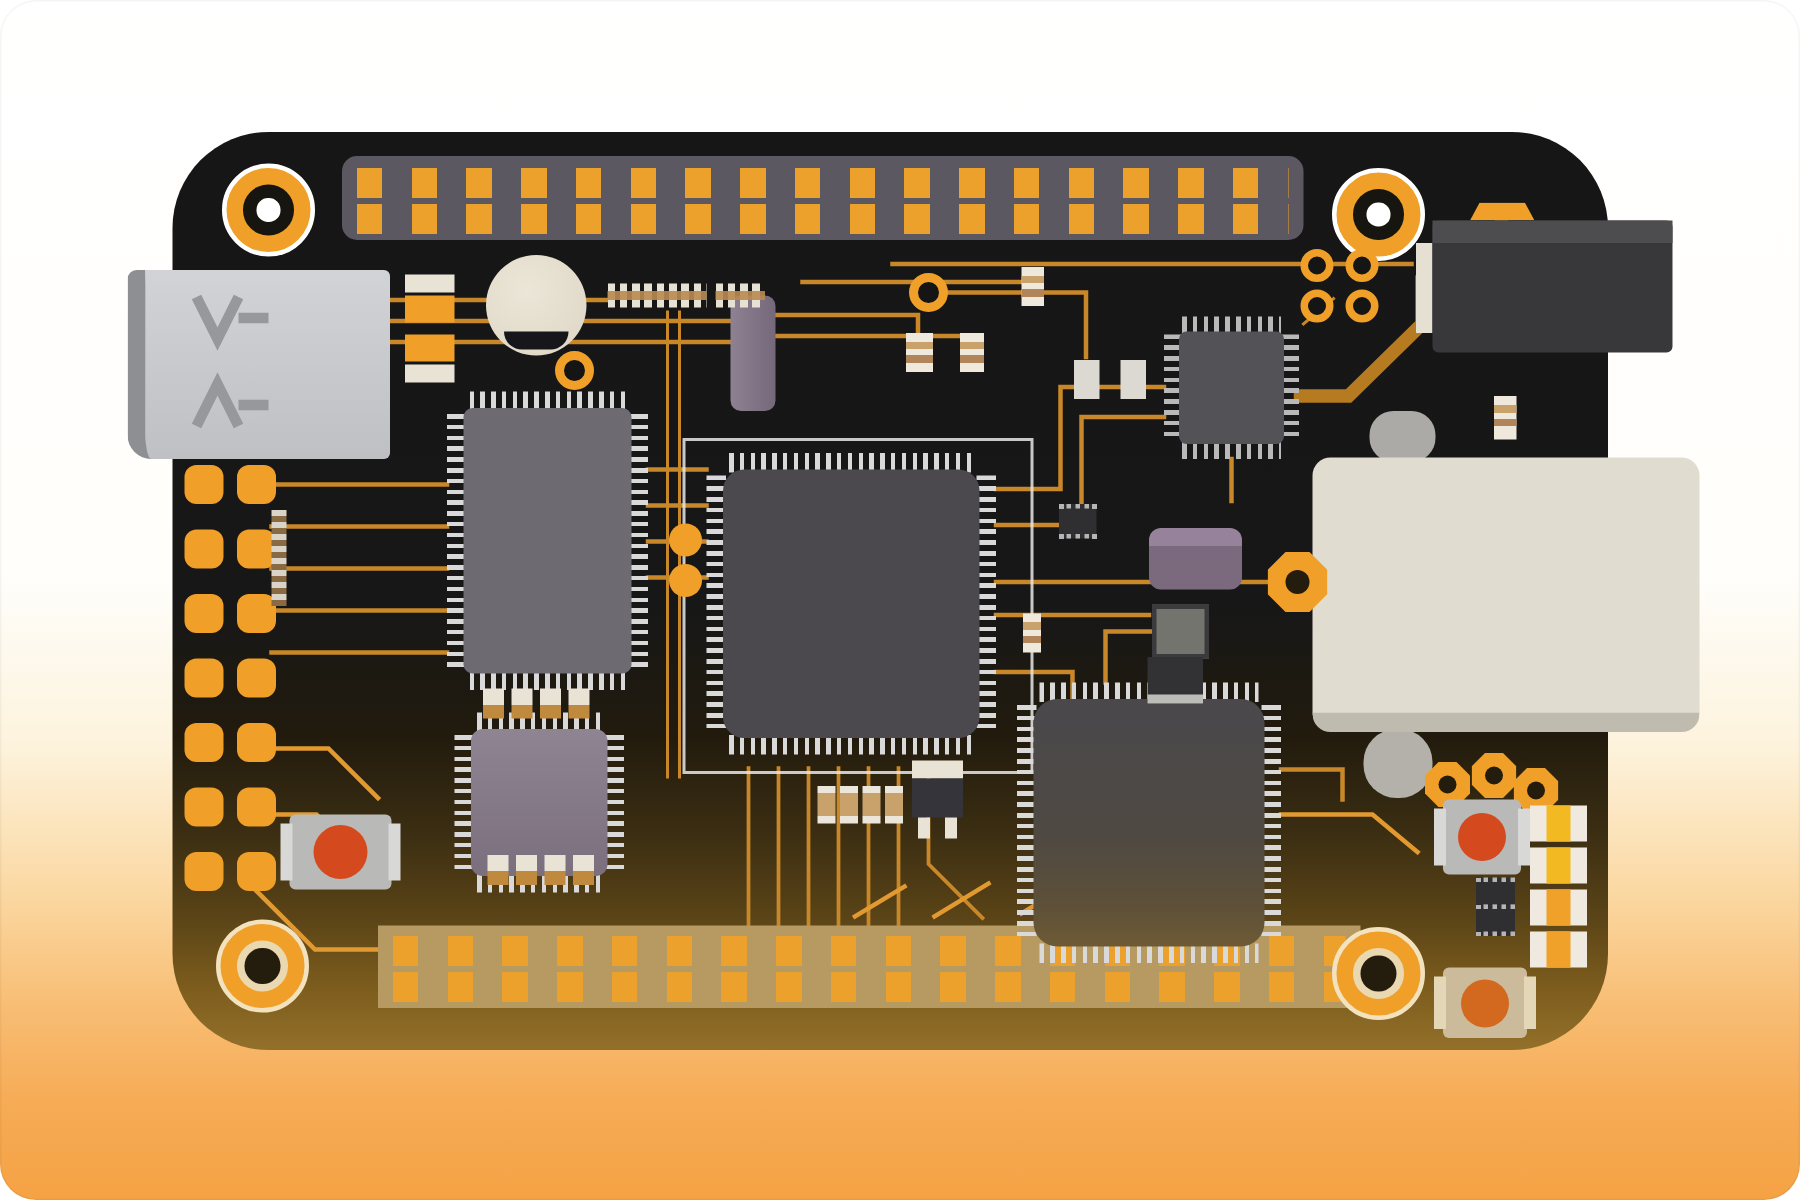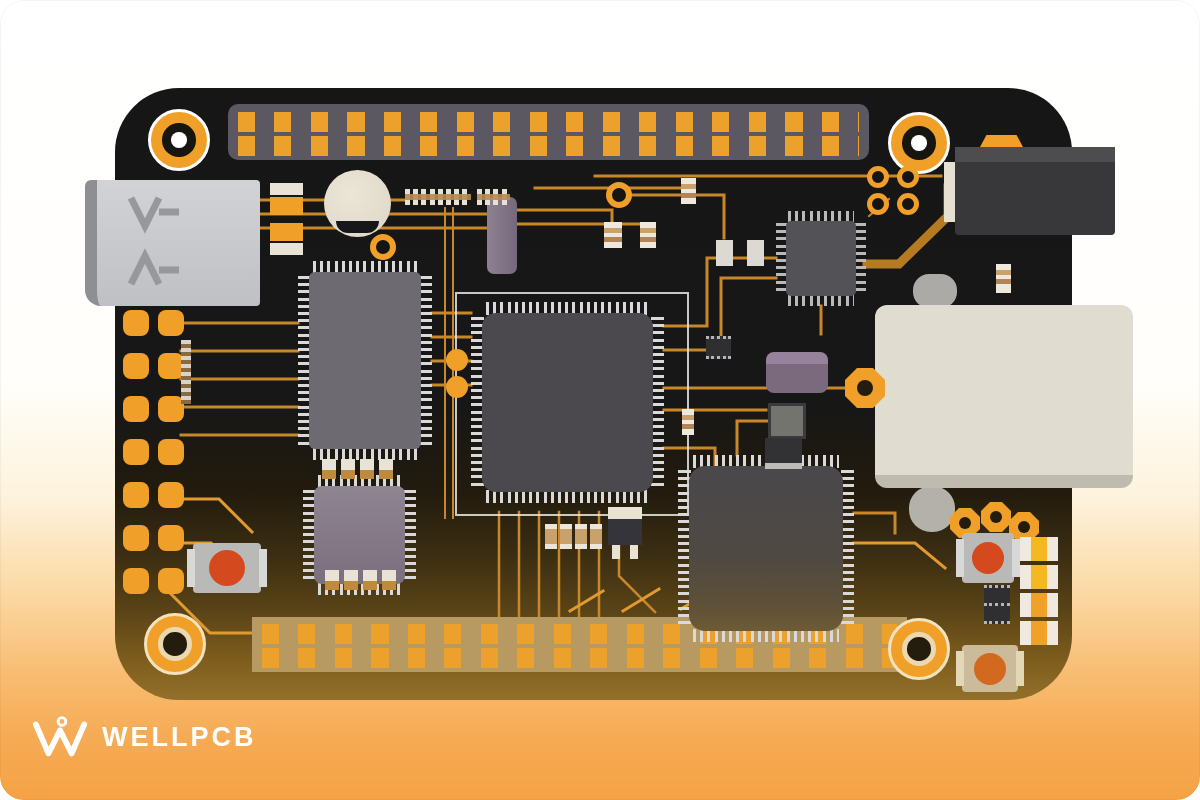--- a/index.html
+++ b/index.html
@@ -303,21 +303,14 @@
       </div>
     <div class="cmp ledbank" style="left:905px;top:449px;">
         <div class="led"></div>
         <div class="led"></div>
         <div class="led"></div>
         <div class="led"></div>
       </div>
 
   </div>
 
-  <div class="logo">
-    <svg width="58" height="46" viewBox="0 0 60 46">
-      <polyline points="4,10 17,40 29,16 41,40 54,10" fill="none" stroke="#ffffff" stroke-width="6" stroke-linecap="round" stroke-linejoin="round"></polyline>
-      <circle cx="31" cy="7" r="4" fill="none" stroke="#ffffff" stroke-width="3"></circle>
-    </svg>
-    <span class="logo-text">WELLPCB</span>
-  </div>
 
 </div>
 
 </body></html>

